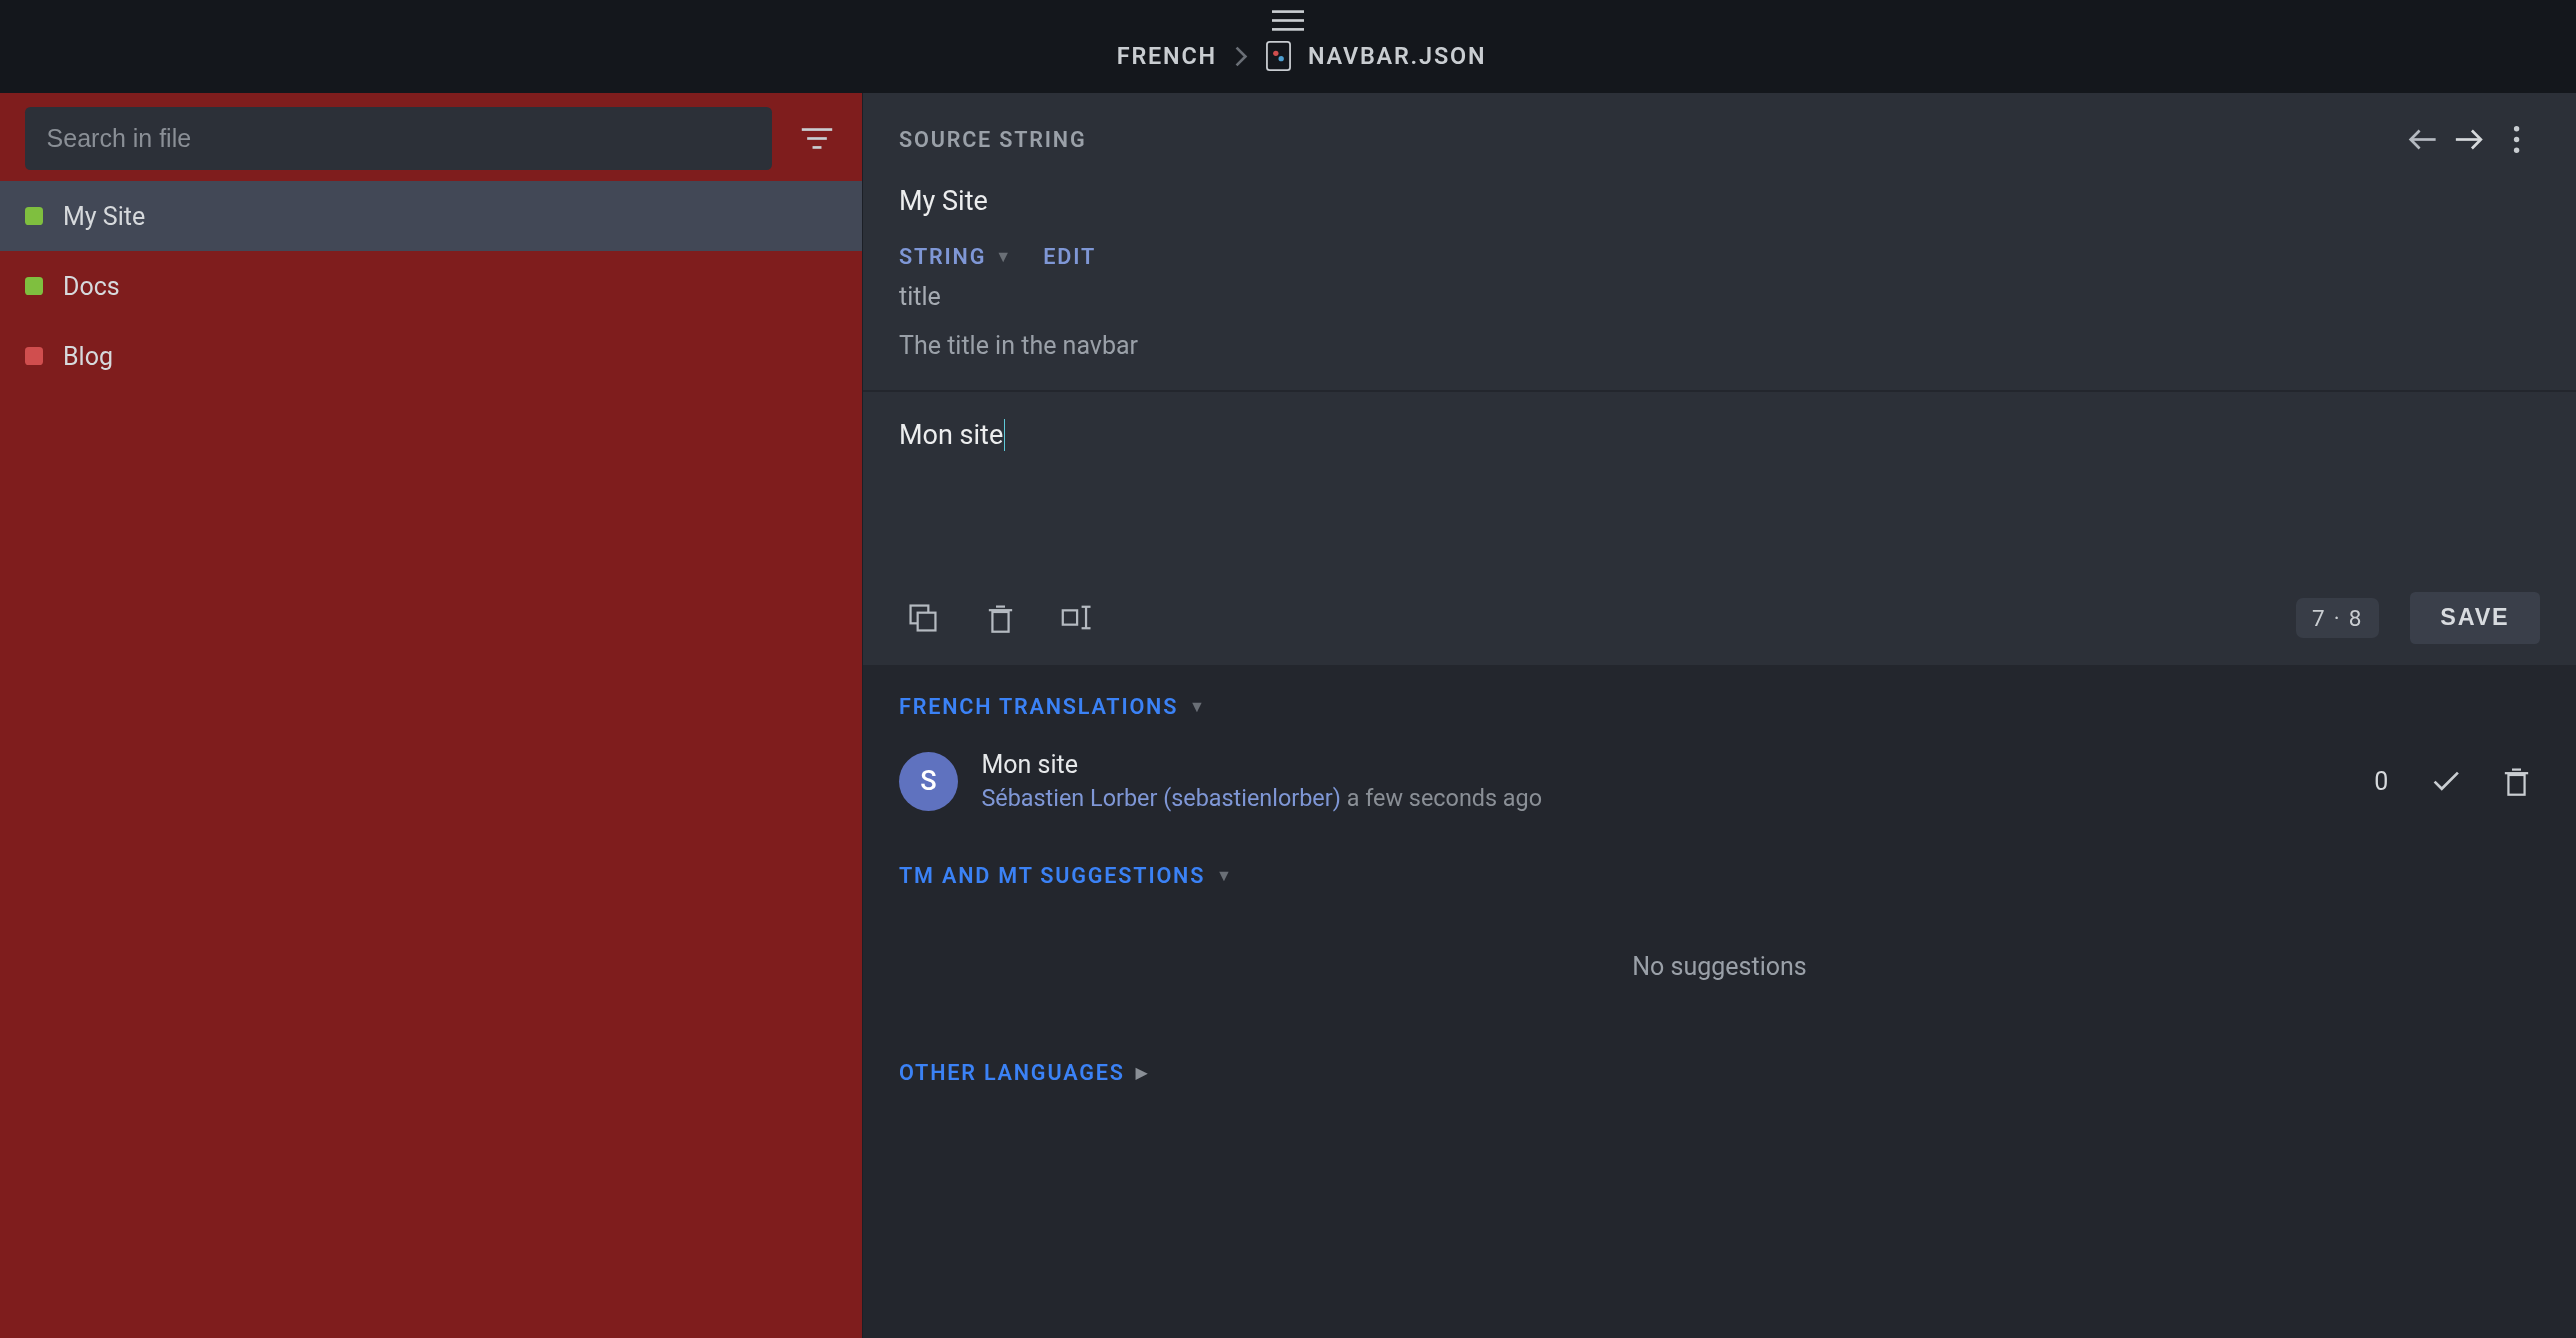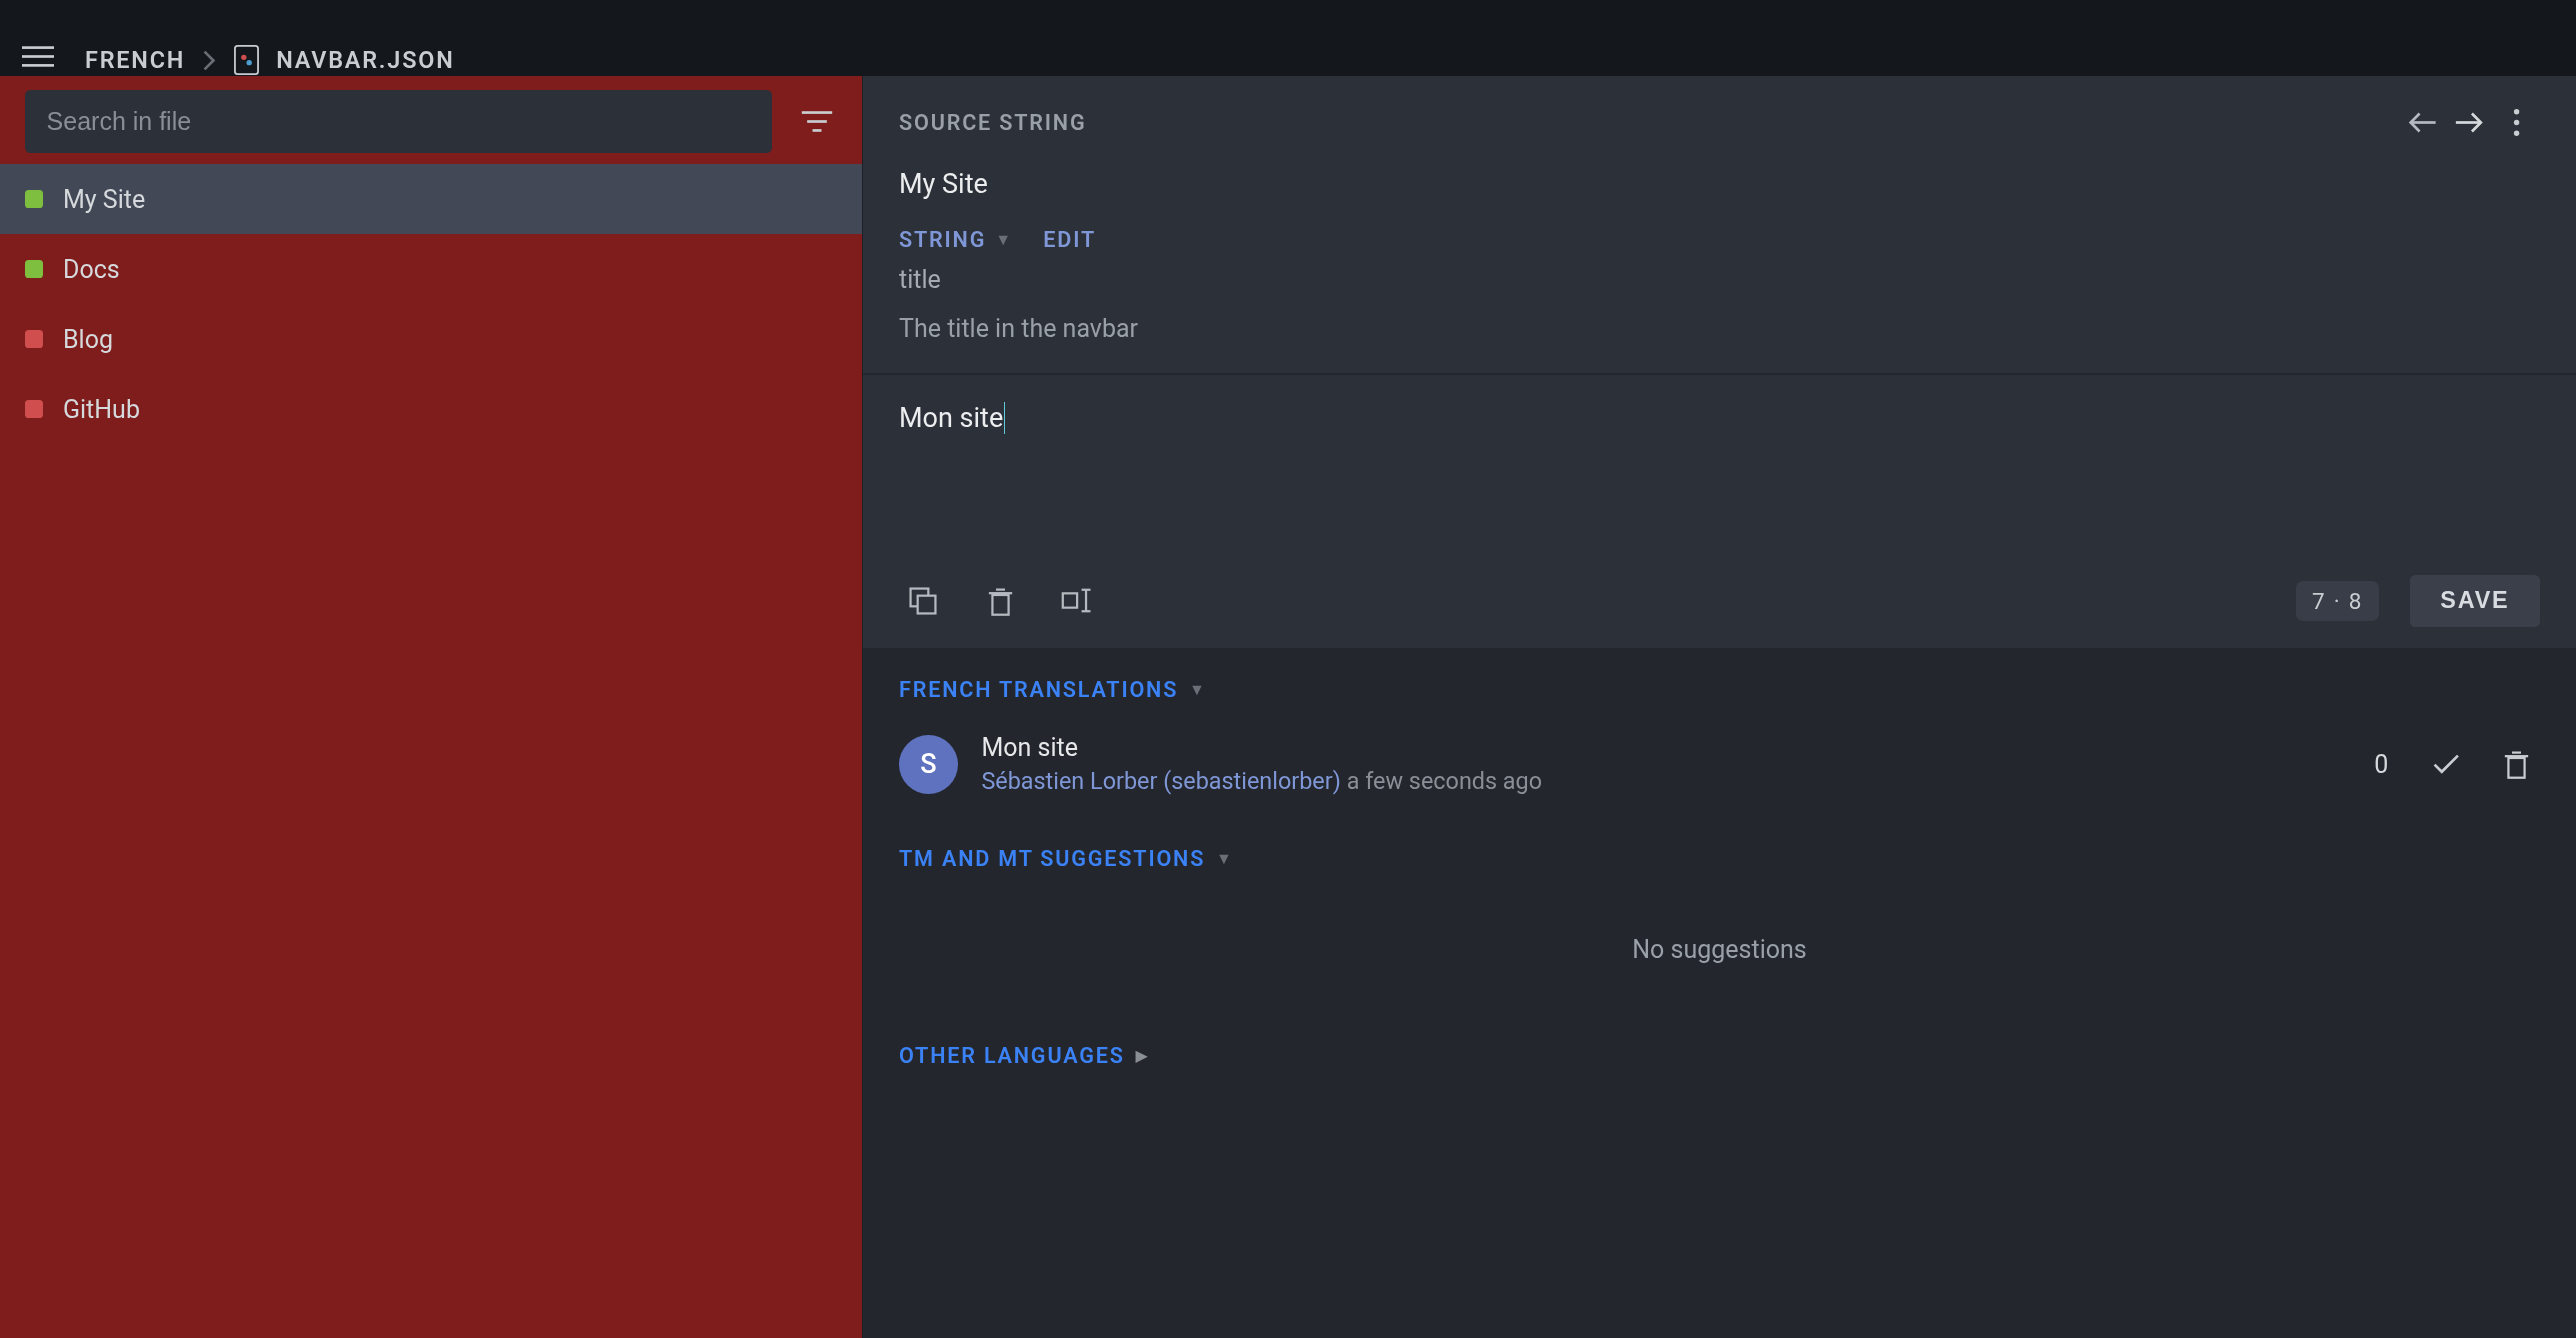--- a/index.html
+++ b/index.html
@@ -11,25 +11,26 @@
       font-family: -apple-system, BlinkMacSystemFont, "Segoe UI", Roboto, Helvetica, Arial, sans-serif;
       background: #1c1f26;
       color: #d6d9dc;
       height: 100vh;
       display: flex;
       flex-direction: column;
       overflow: hidden;
     }
     
     .topbar {
-      height: 76px;
+      height: 93px;
       background: #14171c;
       display: flex;
-      align-items: flex-end;
+      align-items: center;
       padding: 0 18px;
+      flex-direction: column;
     }
     .hamburger {
       width: 40px;
       height: 40px;
       display: flex;
       align-items: center;
       justify-content: center;
       cursor: pointer;
     }
     .breadcrumb {
@@ -349,24 +350,20 @@
         <span>My Site</span>
       </div>
       <div class="string-item">
         <span class="status-dot status-green"></span>
         <span>Docs</span>
       </div>
       <div class="string-item">
         <span class="status-dot status-red"></span>
         <span>Blog</span>
       </div>
-      <div class="string-item">
-        <span class="status-dot status-red"></span>
-        <span>GitHub</span>
-      </div>
     </div>
   </div>
 
   <div class="content">
 
     <div class="section-header">
       <span class="section-label">SOURCE STRING</span>
       <span class="spacer"></span>
       <div class="icon-btn">
         <svg width="30.5" height="25" viewBox="0 0 34 28">

